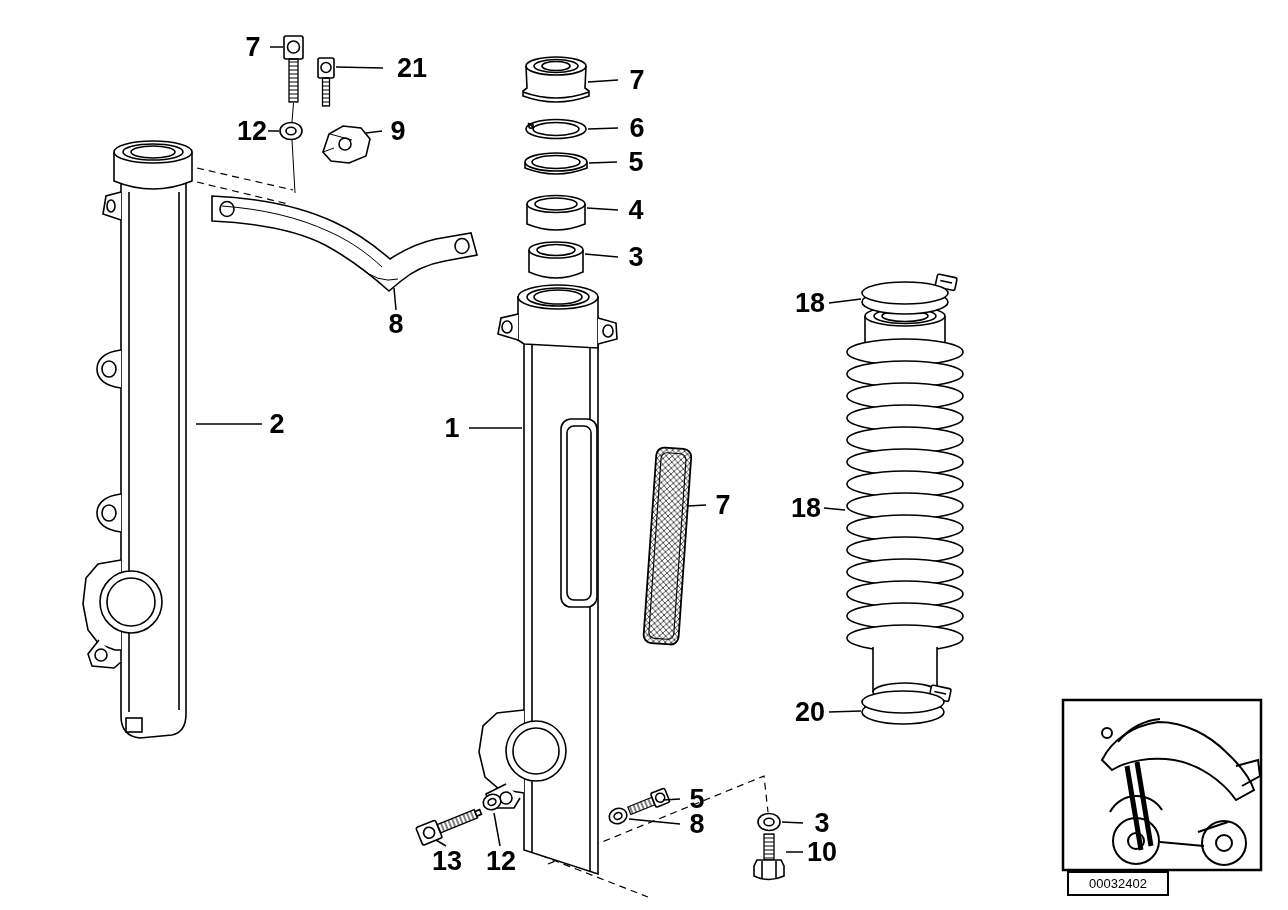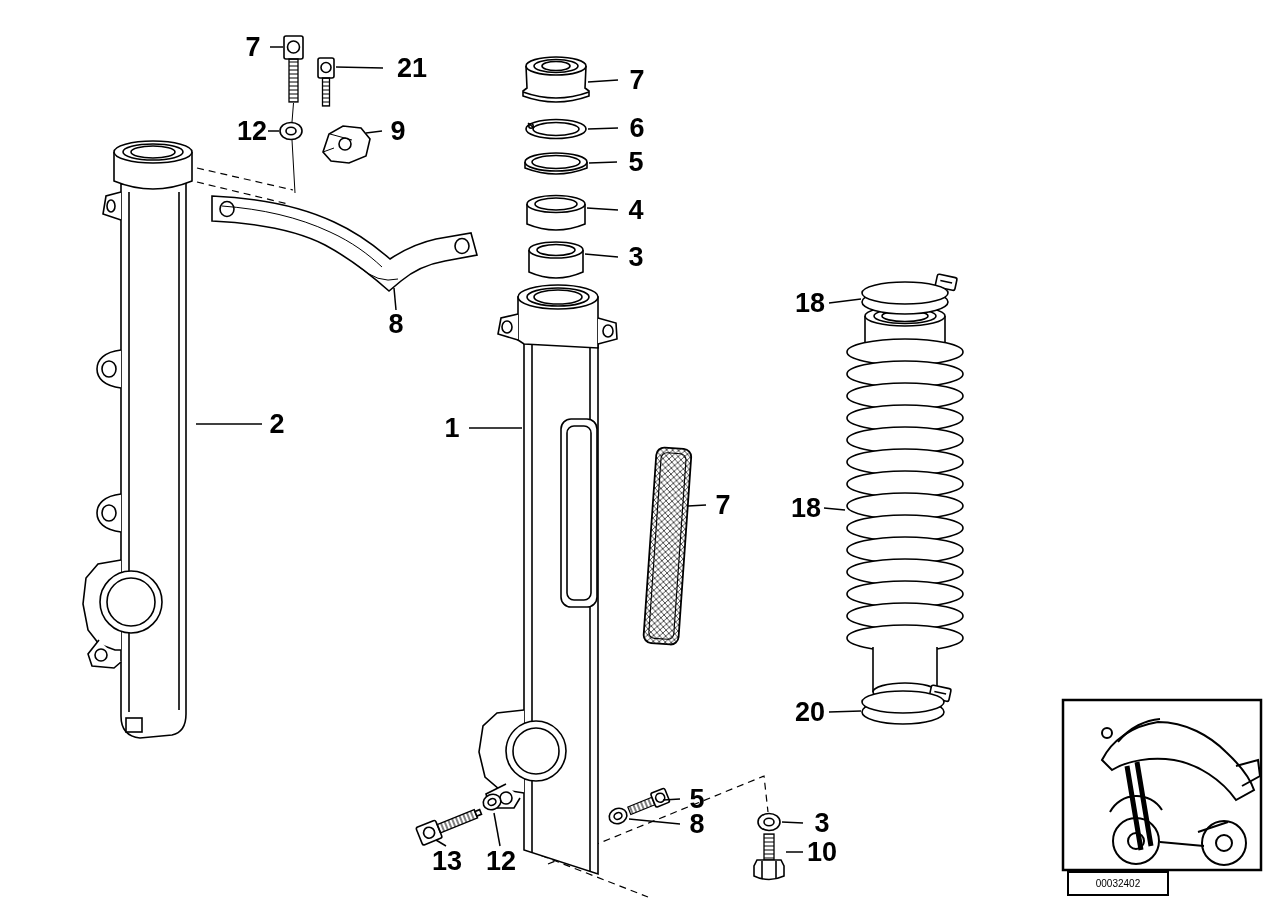--- a/index.html
+++ b/index.html
@@ -10,21 +10,21 @@
   .stage > svg { position:absolute; left:0; top:0; }
   .callout {
     position:absolute; transform:translate(-50%,-50%);
     font-weight:bold; font-size:27px; color:#000; line-height:1;
     white-space:nowrap; user-select:none;
   }
   .code-box {
     position:absolute; left:1067px; top:871px; width:102px; height:25px;
     border:2px solid #000; box-sizing:border-box; background:#fff;
     display:flex; align-items:center; justify-content:center;
-    font-size:10px; color:#000;
+    font-size:13px; color:#000;
   }
   
   .ln   { fill:none; stroke:#000; stroke-width:1.6; }
   .fw   { fill:#fff; stroke:#000; stroke-width:1.6; }
   .dash { fill:none; stroke:#000; stroke-width:1.2; stroke-dasharray:7 5; }
   .lead { stroke:#000; stroke-width:1.5; }
   .thin { fill:none; stroke:#000; stroke-width:1; }
   .moto { fill:none; stroke:#000; stroke-width:2; }
   .motof{ fill:#fff; stroke:#000; stroke-width:2; }
 </style>

